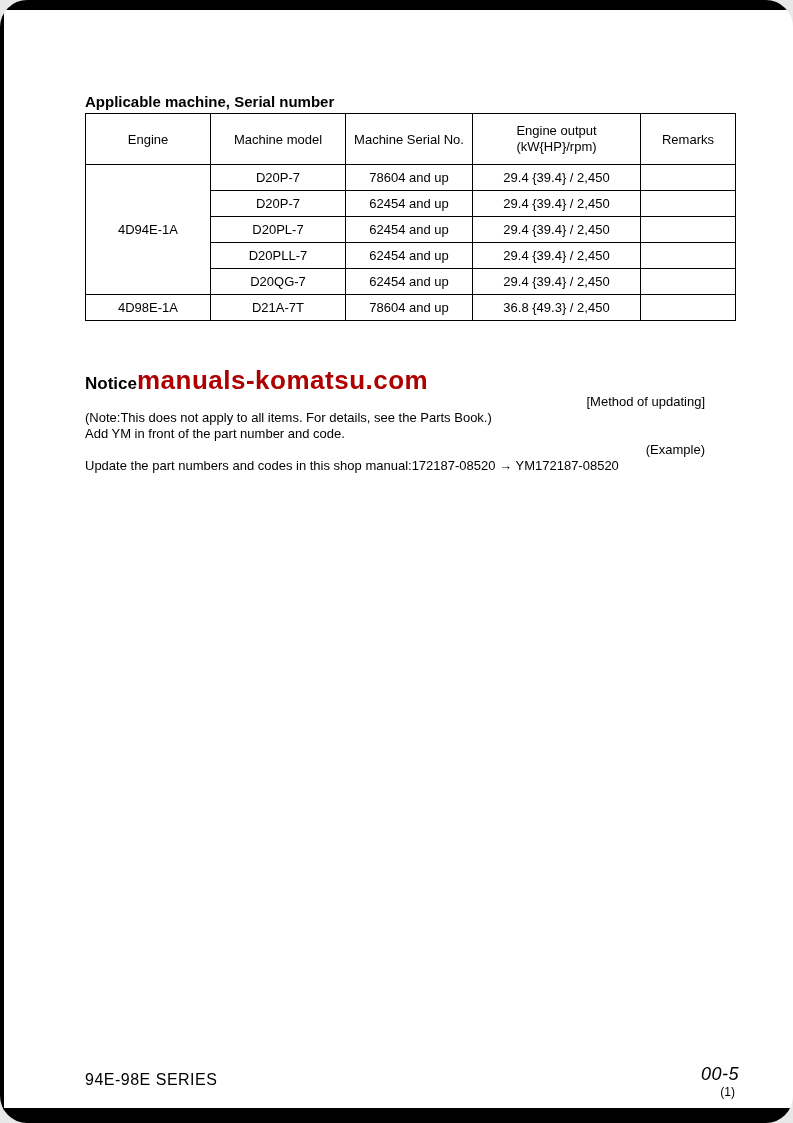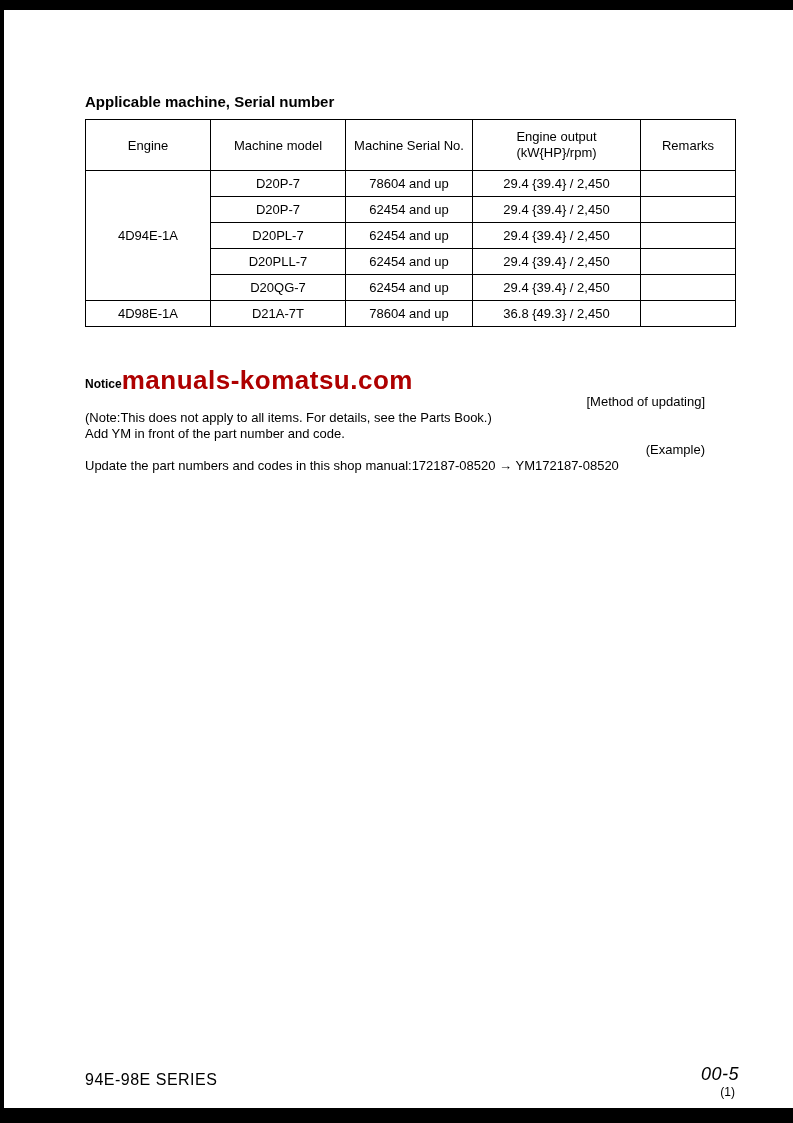--- a/index.html
+++ b/index.html
@@ -6,39 +6,40 @@
   html, body { background: #e8e8e8; }
   .page {
     position: relative;
     width: 793px;
     height: 1123px;
     margin: 0 auto;
     background: #ffffff;
     font-family: "Liberation Sans", "DejaVu Sans", sans-serif;
     color: #000;
     overflow: hidden;
+    border-radius: 27px;
   }
   .top-bar {
     position: absolute; top: 0; left: 0; right: 0; height: 10px; background: #000;
   }
   .left-bar {
     position: absolute; top: 0; bottom: 0; left: 0; width: 4px; background: #000;
   }
   .bottom-bar {
     position: absolute; bottom: 0; left: 0; right: 0; height: 15px; background: #000;
   }
   .page-title {
     position: absolute;
     left: 85px; top: 93px;
     font-size: 15px;
     font-weight: bold;
   }
   table.machine-table {
     position: absolute;
-    left: 85px; top: 119px;
+    left: 85px; top: 113px;
     border-collapse: collapse;
     table-layout: fixed;
     padding-left: 34px;
   }
   table.machine-table th,
   table.machine-table td {
     border: 1px solid #000;
     font-size: 13px;
     font-weight: normal;
     text-align: center;
@@ -60,21 +61,21 @@
     width: 620px;
     font-size: 13px;
     line-height: 16px;
   }
   .notice-head {
     display: flex;
     align-items: flex-end;
   }
   .notice-label {
     font-weight: bold;
-    font-size: 12px;
+    font-size: 17px;
     margin-bottom: 2px;
   }
   .watermark {
     font-size: 26px;
     line-height: 28px;
     font-weight: bold;
     letter-spacing: 0.5px;
   }
   .notice-section p { margin: 0; }
   .p-intro   { margin-top: 2px; }

